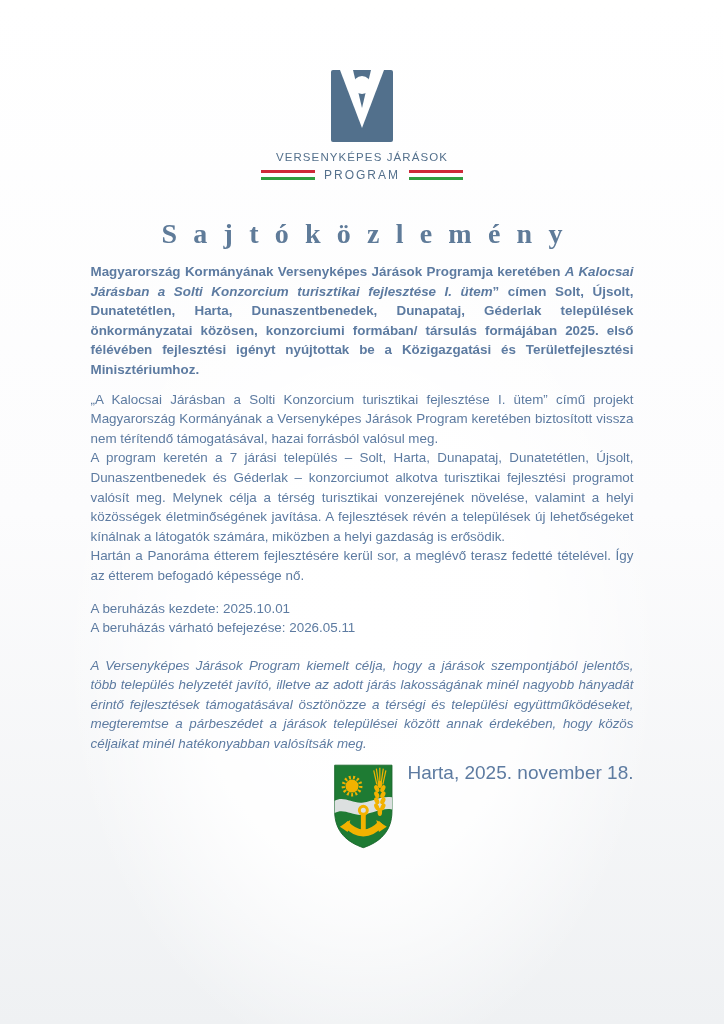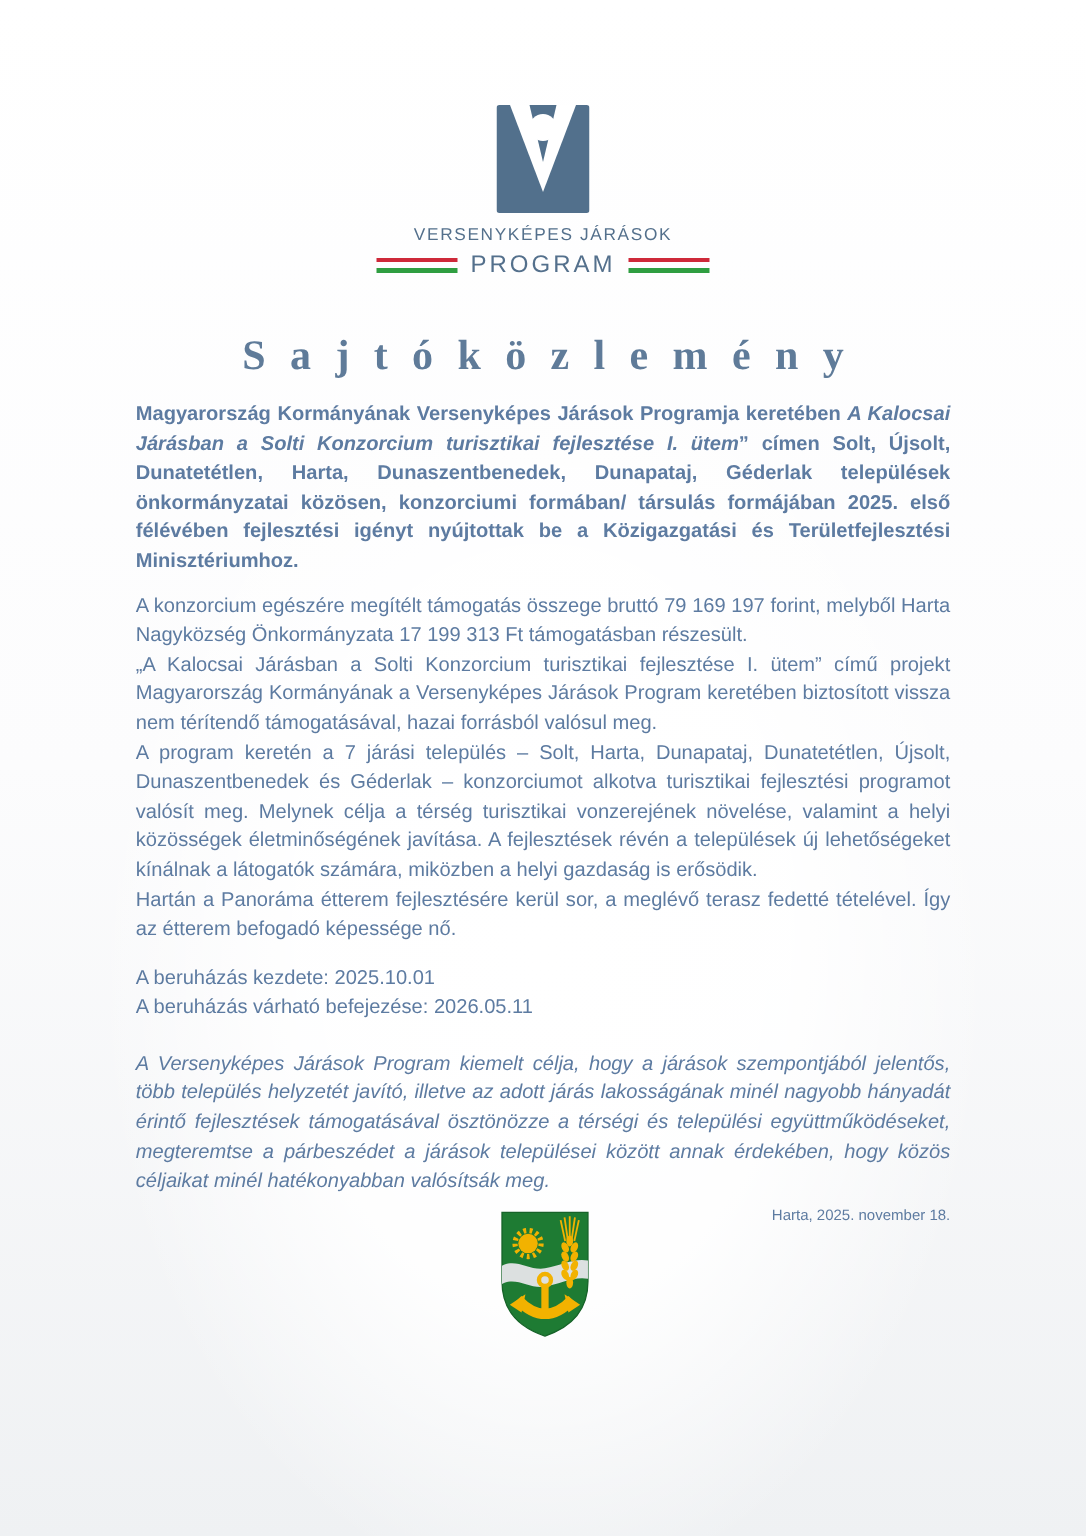--- a/index.html
+++ b/index.html
@@ -22,21 +22,21 @@
     color:#54708c;
   }
   .logo-line2-row {
     margin-top:5px;
     display:flex; align-items:center; justify-content:center; gap:9px;
   }
   .flag-stripe {
     width:54px; height:10px;
     background:linear-gradient(180deg, #ce2939 0 30%, transparent 30% 70%, #2f9e41 70% 100%);
   }
-  .logo-line2 { font-size:16px; letter-spacing:2px; color:#54708c; }
+  .logo-line2 { font-size:12px; letter-spacing:2px; color:#54708c; }
   
   .page-title {
     margin-top:36px;
     text-align:center;
     font-family:Liberation Serif, serif;
     font-weight:bold;
     font-size:28px;
     letter-spacing:0.58em;
     text-indent:0.58em;
     color:#5f7b99;
@@ -66,21 +66,21 @@
   .gap-above-lg { margin-top:18px !important;font-style:italic; }
   
   .footer-row {
     position:relative;
     width:543px;
     margin:6px auto 0;
     height:104px;
   }
   .dateline {
     position:absolute; right:0; top:2px;
-    color:#5d7ba1; font-size:10px;
+    color:#5d7ba1; font-size:19px;
   }
   .coat { position:absolute; left:50%; top:0; transform:translateX(-48%); }
 </style>
 </head>
 <body>
 
 <div class="page">
 
   <div class="logo-block">
     <svg class="logo-mark" width="62" height="72" viewBox="0 0 62 72" aria-hidden="true">
@@ -96,21 +96,20 @@
       <span class="flag-stripe"></span>
     </div>
   </div>
 
   <div class="page-title">Sajtóközlemény</div>
 
 
   <div class="content">
     <p class="lead"><span>Magyarország Kormányának Versenyképes Járások Programja keretében </span><span class="it">A Kalocsai Járásban a Solti Konzorcium turisztikai fejlesztése I. ütem</span><span>” címen Solt, Újsolt, Dunatetétlen, Harta, Dunaszentbenedek, Dunapataj, Géderlak települések önkormányzatai közösen, konzorciumi formában/ társulás formájában 2025. első félévében fejlesztési igényt nyújtottak be a Közigazgatási és Területfejlesztési Minisztériumhoz.</span></p>
 
-    <p>A konzorcium egészére megítélt támogatás összege bruttó 79 169 197 forint, melyből Harta Nagyközség Önkormányzata 17 199 313 Ft támogatásban részesült.</p>
     <p>„A Kalocsai Járásban a Solti Konzorcium turisztikai fejlesztése I. ütem” című projekt Magyarország Kormányának a Versenyképes Járások Program keretében biztosított vissza nem térítendő támogatásával, hazai forrásból valósul meg.</p>
     <p>A program keretén a 7 járási település – Solt, Harta, Dunapataj, Dunatetétlen, Újsolt, Dunaszentbenedek és Géderlak – konzorciumot alkotva turisztikai fejlesztési programot valósít meg. Melynek célja a térség turisztikai vonzerejének növelése, valamint a helyi közösségek életminőségének javítása. A fejlesztések révén a települések új lehetőségeket kínálnak a látogatók számára, miközben a helyi gazdaság is erősödik.</p>
     <p>Hartán a Panoráma étterem fejlesztésére kerül sor, a meglévő terasz fedetté tételével. Így az étterem befogadó képessége nő.</p>
 
     <p class="gap-above">A beruházás kezdete: 2025.10.01</p>
     <p>A beruházás várható befejezése: 2026.05.11</p>
 
     <p class="gap-above-lg">A Versenyképes Járások Program kiemelt célja, hogy a járások szempontjából jelentős, több település helyzetét javító, illetve az adott járás lakosságának minél nagyobb hányadát érintő fejlesztések támogatásával ösztönözze a térségi és települési együttműködéseket, megteremtse a párbeszédet a járások települései között annak érdekében, hogy közös céljaikat minél hatékonyabban valósítsák meg.</p>
   </div>
 

